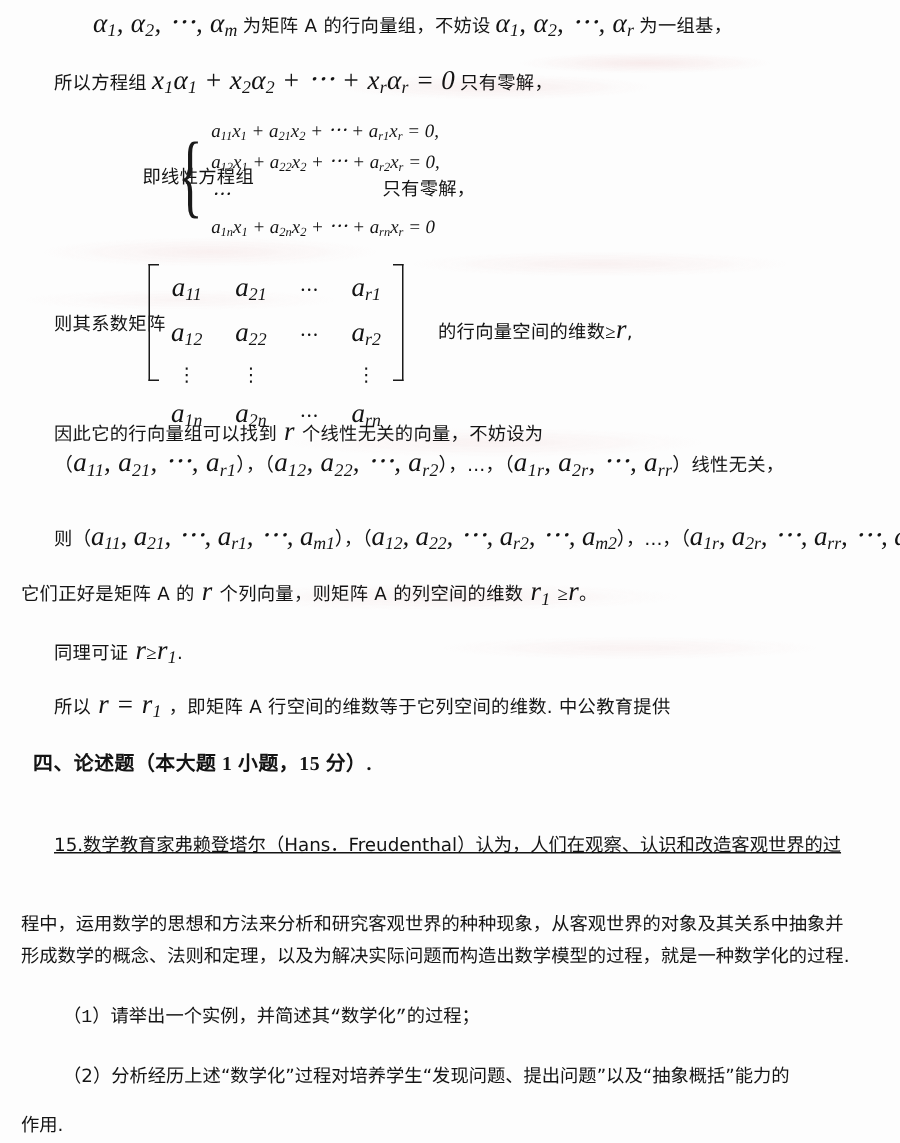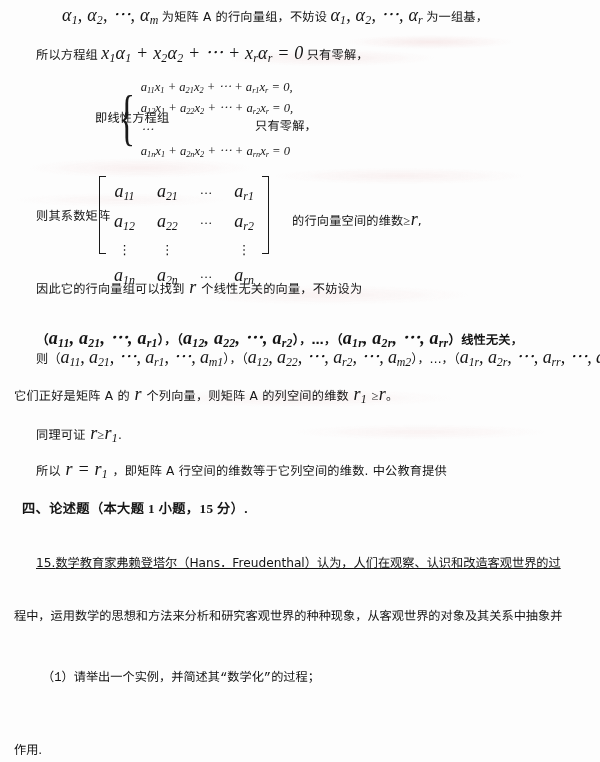--- a/index.html
+++ b/index.html
@@ -148,21 +148,21 @@
   </div>
 
   <div class="line" style="left:262px;top:210px;margin-left:30px;">
     <span class="cn">的行向量空间的维数</span><span class="mathu">≥</span><span class="mathi">r<sub></sub></span><span class="cn">,</span>
   </div>
 
   <div class="line" style="left:36px;top:278px;">
     <span class="cn">因此它的行向量组可以找到</span><span class="mathi">&nbsp;r&nbsp;</span><span class="cn">个线性无关的向量，不妨设为</span>
   </div>
 
-  <div class="line" style="left:36px;top:329px;font-weight:bold;">
+  <div class="line" style="left:36px;top:299px;">
     <span class="mathu">（</span><span class="mathi">a<sub>11</sub>, a<sub>21</sub>, ⋯, a<sub>r1</sub></span><span class="mathu">）</span><span class="cn">，</span><span class="mathu">（</span><span class="mathi">a<sub>12</sub>, a<sub>22</sub>, ⋯, a<sub>r2</sub></span><span class="mathu">）</span><span class="cn">，…，</span><span class="mathu">（</span><span class="mathi">a<sub>1r</sub>, a<sub>2r</sub>, ⋯, a<sub>rr</sub></span><span class="mathu">）</span><span class="cn">线性无关，</span>
   </div>
 
   <div class="line tight" style="left:36px;top:348px;font-size:11.6px;">
     <span class="cn">则</span><span class="mathu">（</span><span class="mathi">a<sub>11</sub>, a<sub>21</sub>, ⋯, a<sub>r1</sub>, ⋯, a<sub>m1</sub></span><span class="mathu">）</span><span class="cn">，</span><span class="mathu">（</span><span class="mathi">a<sub>12</sub>, a<sub>22</sub>, ⋯, a<sub>r2</sub>, ⋯, a<sub>m2</sub></span><span class="mathu">）</span><span class="cn">，…，</span><span class="mathu">（</span><span class="mathi">a<sub>1r</sub>, a<sub>2r</sub>, ⋯, a<sub>rr</sub>, ⋯, a<sub>mr</sub></span><span class="mathu">）</span><span class="cn">也线性无关，</span>
   </div>
 
   <div class="line" style="left:14px;top:385px;">
     <span class="cn">它们正好是矩阵 A 的</span><span class="mathi">&nbsp;r&nbsp;</span><span class="cn">个列向量，则矩阵 A 的列空间的维数</span><span class="mathi">&nbsp;r<sub>1</sub>&nbsp;</span><span class="mathu">≥</span><span class="mathi">r</span><span class="cn">。</span>
   </div>
@@ -176,21 +176,23 @@
   </div>
 
   <div class="line hdr-bold" style="left:22px;top:502px;">四、论述题（本大题 1 小题，15 分）.</div>
 
   <div class="para" style="left:36px;top:553px;text-decoration:underline;">
     <span>15.</span><span>数学教育家弗赖登塔尔（Hans．Freudenthal）认为，人们在观察、认识和改造客观世界的过</span>
   </div>
 
   <div class="para" style="left:14px;top:590px;margin-top:16px;">程中，运用数学的思想和方法来分析和研究客观世界的种种现象，从客观世界的对象及其关系中抽象并</div>
 
+  <div class="para" style="left:14px;top:627px;">形成数学的概念、法则和定理，以及为解决实际问题而构造出数学模型的过程，就是一种数学化的过程.</div>
 
   <div class="para" style="left:42px;top:667px;font-family:Liberation Mono, monospace;">（1）请举出一个实例，并简述其“数学化”的过程；</div>
 
+  <div class="para" style="left:42px;top:707px;">（2）分析经历上述“数学化”过程对培养学生“发现问题、提出问题”以及“抽象概括”能力的</div>
 
   <div class="para" style="left:14px;top:740px;">作用.</div>
 
 </div>
 
 <div class="scan-noise"></div>
 
 </body></html>

